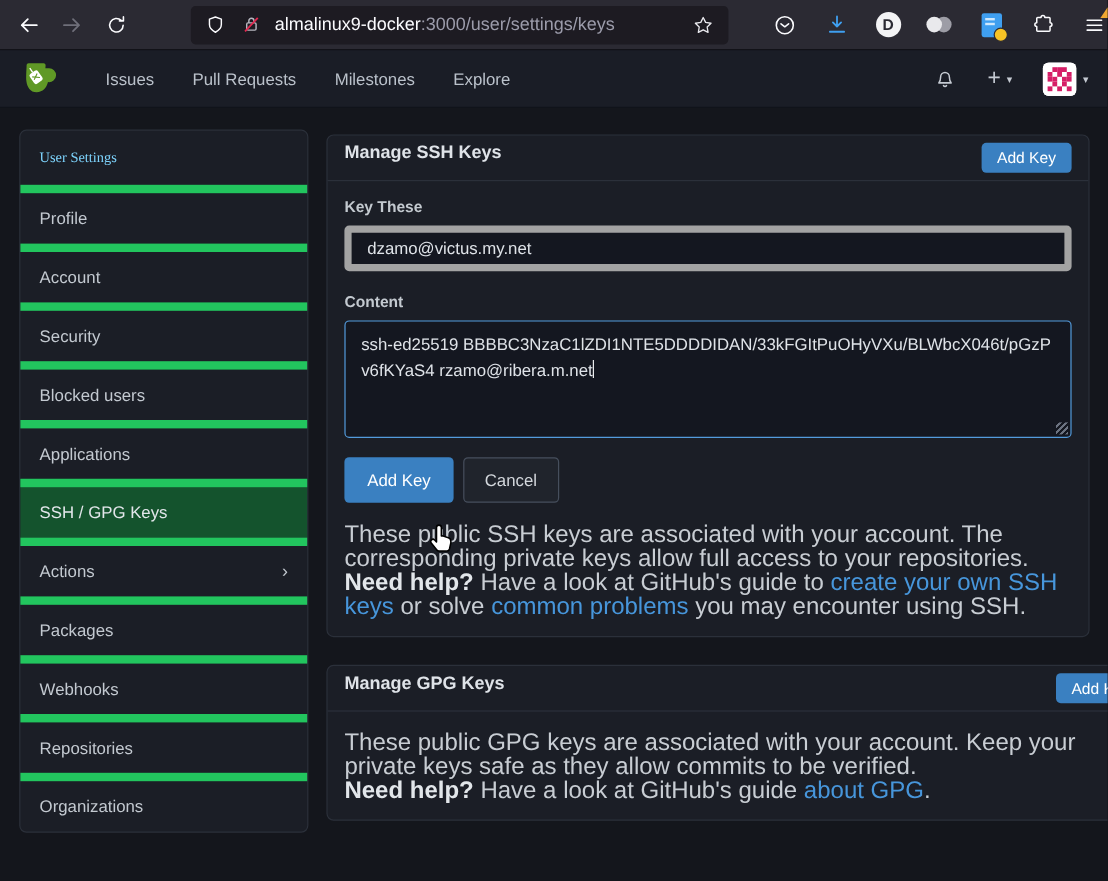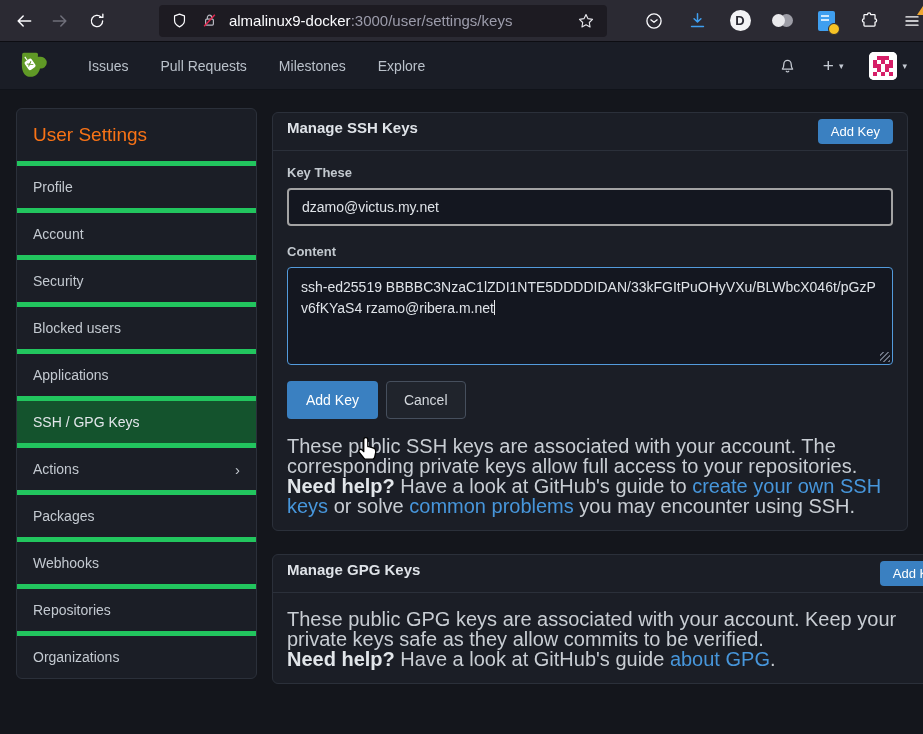--- a/index.html
+++ b/index.html
@@ -47,42 +47,42 @@
   .gnav-logo { margin-right:22px; display:flex; align-items:center; }
   .gnav-item { color:#bac1ca; font-size:14px; padding:10px 16px; cursor:pointer; }
   .gnav-right { margin-left:auto; display:flex; align-items:center; gap:26px; }
   .gnav-iconbtn { display:flex; align-items:center; gap:5px; color:#c5cad2; cursor:pointer; }
   .caret { font-size:9px; color:#c5cad2; }
   .avatar { width:28px; height:28px; border-radius:5px; overflow:hidden; background:#fff; }
   .plus { font-size:19px; color:#c5cad2; line-height:1; }
   
   .panel { background:#1b1e26; border:1px solid #2b303a; border-radius:6px; }
   .sidebar { position:absolute; left:16px; top:108px; width:241px; }
-  .side-header { padding:15px 16px; font-size:19px; font-weight:500; color:#f97316; }
+  .side-header { padding:15px 16px; font-size:12px; font-weight:500; color:#7dd3fc;font-family:Liberation Serif, serif; }
   .side-item {
-    padding:13px 16px; font-size:14px; color:#c3c9d0; border-top:5px solid #22c55e;
+    padding:13px 16px; font-size:14px; color:#c3c9d0; border-top:7px solid #22c55e;
     cursor:pointer; display:flex; align-items:center; justify-content:space-between;
   }
   .side-item.active { background:#14532d; color:#e2e6ea; }
   .side-item .chev { color:#c3c9d0; font-size:15px; line-height:1; }
   .main-ssh { position:absolute; left:272px; top:112px; width:636px; }
   .main-gpg { position:absolute; left:272px; top:554px; width:698px; }
   .panel-header {
     display:flex; align-items:flex-start; justify-content:space-between;
     padding:6px 14px; min-height:36px; border-bottom:1px solid #2b303a;
   }
   .panel-title { font-size:15px; font-weight:600; color:#dfe3e8; }
   .btn-blue {
     background:#3a80c1; color:#fff; border:none; border-radius:4px;
     font-size:13px; padding:5px 13px; cursor:pointer; font-family:inherit;
   }
   .panel-body { padding:14px; }
   .field-label { display:block; font-size:13px; font-weight:600; color:#c3c9cf; margin-bottom:8px; }
   .text-input {
-    width:100%; height:38px; background:#141720; border:2px solid #a3a3a3; border-radius:4px;
+    width:100%; height:38px; background:#141720; border:6px solid #a3a3a3; border-radius:4px;
     color:#dfe3e8; font-size:14px; padding:0 13px; font-family:inherit;
   }
   .field-gap { height:18px; }
   .textarea {
     width:100%; height:98px; background:#141720; border:1px solid #539bdc; border-radius:4px;
     color:#dfe3e8; font-size:14px; line-height:21px; padding:9px 13px;
     overflow-wrap:anywhere; word-break:break-all; position:relative;
   }
   .textarea .resize-grip {
     position:absolute; right:2px; bottom:2px; width:10px; height:10px;

